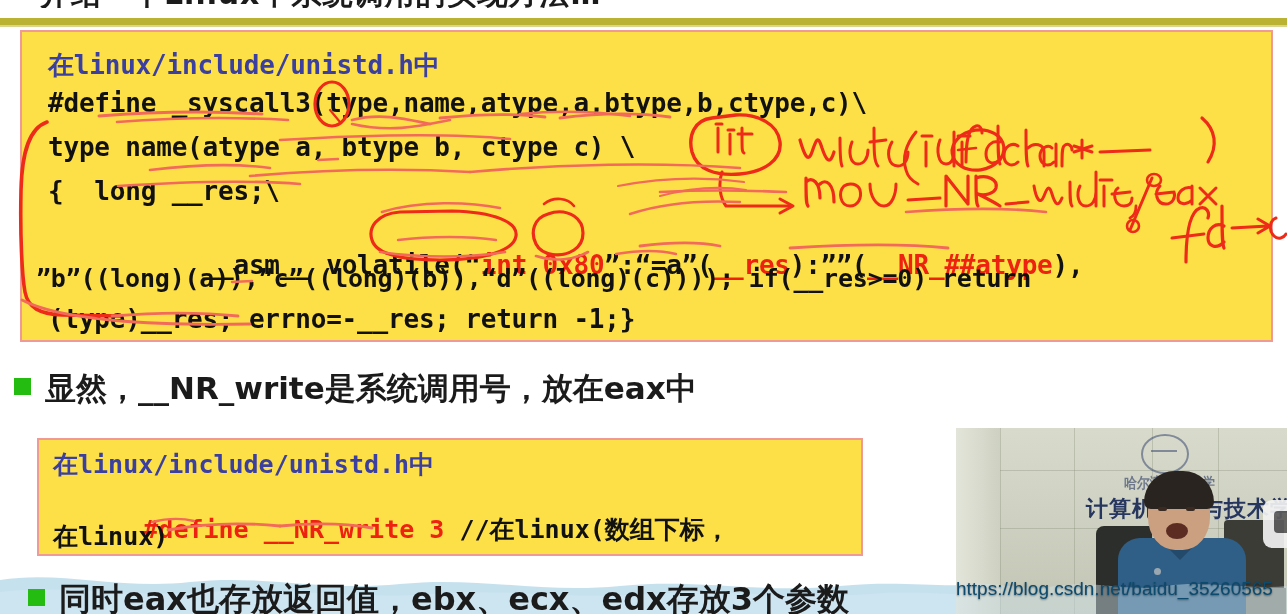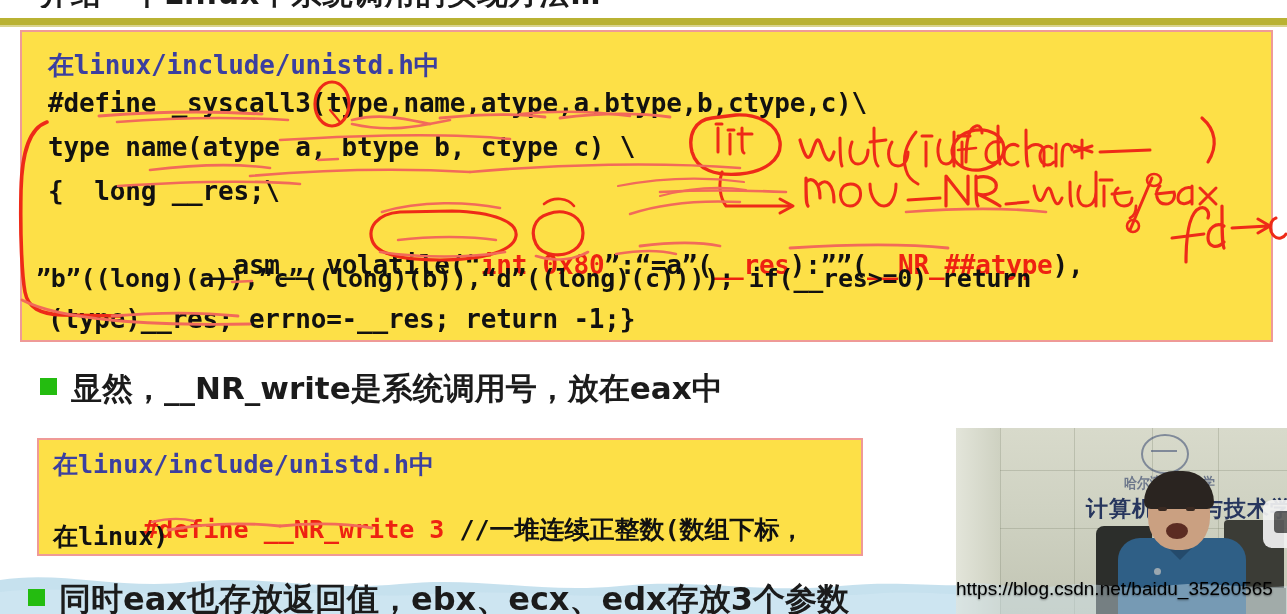--- a/index.html
+++ b/index.html
@@ -116,21 +116,21 @@
   .collar{position:absolute;left:44px;top:62px;width:44px;height:22px;background:#244a6b;
     clip-path:polygon(0 0,100% 0,50% 100%);}
   .mic{position:absolute;left:40px;top:92px;width:7px;height:7px;border-radius:50%;background:#9aa7b0;}
   .monitor{position:absolute;left:268px;top:92px;width:60px;height:94px;background:#3b3c36;border-radius:4px 0 0 0;}
   .desk{position:absolute;left:180px;top:160px;width:150px;height:26px;background:#7d7f72;}
   .chairback{position:absolute;left:140px;top:98px;width:56px;height:88px;background:#2c2e2b;border-radius:8px 0 0 0;}
   .blind{position:absolute;left:0;top:0;width:44px;height:186px;background:linear-gradient(90deg,#e3e5da,#ced1c1);}
   .vid-wave{position:absolute;left:0;top:146px;width:331px;height:40px;}
   .watermark{
     position:absolute;left:0;top:150px;width:270px;text-align:center;
-    font-family:"Liberation Sans",sans-serif;font-size:19px;color:#000000;
+    font-family:"Liberation Sans",sans-serif;font-size:19px;color:#0c4a6e;
     text-shadow:0 1px 2px rgba(0,0,0,.45);white-space:nowrap;
   }
   .appicon{
     position:absolute;right:-14px;top:72px;width:38px;height:48px;border-radius:9px;
     background:#f2f2f2;opacity:.92;
   }
   .appicon:before{
     content:"";position:absolute;left:11px;top:11px;width:16px;height:22px;border-radius:4px;
     background:#5b5b5b;
   }
@@ -156,28 +156,28 @@
     <div class="codeline" style="left:26px;top:188px;">
       <span>    __asm__ volatile(“</span><span class="red">int 0x80</span><span>”:“=a”(</span><span class="red">__res</span><span>):””(</span><span class="red">__NR_##atype</span><span>),</span>
     </div>
 
     <div class="codeline" style="left:14px;top:232px;font-size:25px;">”b”((long)(a)),”c”((long)(b)),“d”((long)(c)))); if(__res&gt;=0) return</div>
 
     <div class="codeline" style="left:26px;top:272px;">(type)__res; errno=-__res; return -1;}</div>
   </div>
 
 
-  <div class="bullet-row" style="left:40px;top:368px;">
+  <div class="bullet-row" style="left:14px;top:368px;">
     <span class="sq"></span><span class="bullet-text">显然，__NR_write是系统调用号，放在eax中</span>
   </div>
 
   <div class="codebox" id="codebox2">
     <div class="cb2line blue" style="left:14px;top:8px;">在linux/include/unistd.h中</div>
     <div class="cb2line" style="left:14px;top:44px;">
-      <span class="red">#define __NR_write 3</span><span> //一堆连续正整数(数组下标，</span>
+      <span class="red">#define __NR_write 3</span><span> //在linux(数组下标，</span>
     </div>
     <div class="cb2line" style="left:14px;top:80px;">在linux)</div>
   </div>
 
   <svg class="wave" viewBox="0 0 1287 48" preserveAspectRatio="none">
     <path d="M0,14 C60,4 120,24 190,16 C265,8 320,26 400,18 C480,10 540,28 620,20
              C700,12 760,28 840,20 C900,14 940,22 980,18 L980,48 L0,48 Z" fill="#bcdceb" opacity="0.85"></path>
     <path d="M0,26 C70,18 130,32 210,26 C290,20 350,34 430,28 C510,22 570,34 650,28
              C730,22 790,34 870,28 C920,24 950,30 980,28 L980,48 L0,48 Z" fill="#cfe6f1" opacity="0.75"></path>
   </svg>

